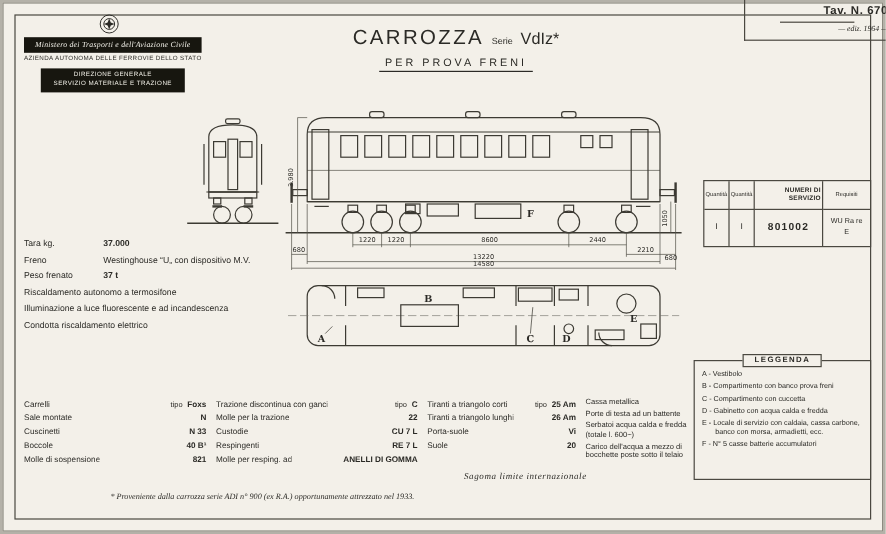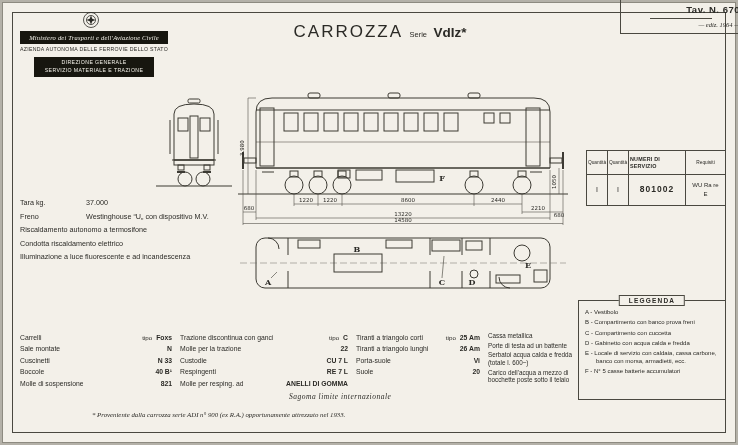--- a/index.html
+++ b/index.html
@@ -17,48 +17,48 @@
     font:italic 6.5px/13px "Liberation Serif",serif;text-align:center;letter-spacing:.2px;white-space:nowrap;overflow:hidden}
   .azienda{left:20px;top:46px;width:148px;font-size:5.2px;text-align:center;letter-spacing:.3px}
   .direzione{left:34px;top:57px;width:120px;background:#17160f;color:#f4f2ea;text-align:center;
     padding:2px 0;font-size:5.2px;line-height:1.5;letter-spacing:.4px}
   .emblem{left:82px;top:11px}
 
   
   .titleblock{left:278px;top:22px;width:204px;text-align:center}
   .t-main{font-size:17px;letter-spacing:2px}
   .t-serie{font-size:7.5px;margin:0 2px}
-  .t-class{font-size:13.5px;font-weight:700}
+  .t-class{font-size:13.5px;font-weight:400}
   .t2{margin-top:5px;font-size:9px;letter-spacing:2.5px;display:inline-block;
     border-bottom:1px solid #2b2a26;padding:0 5px 2px}
 
   
   .tavbox{left:620px;top:0;width:120px;height:34px;box-sizing:border-box;
     border-left:1.2px solid #4a4840;border-bottom:1.2px solid #4a4840;text-align:right;padding-top:4px}
   .tav{font-size:9.5px;font-weight:700;letter-spacing:.5px}
   .tavline{width:62px;border-top:1px solid #4a4840;margin:3px auto 2px}
   .ediz{font:italic 6.5px "Liberation Serif",serif}
 
   
   .svc{left:586px;top:150px;width:140px;box-sizing:border-box;border:1px solid #4a4840;
     display:grid;grid-template-columns:21px 21px 57px 1fr;grid-template-rows:24px 30px}
   .sc{border-right:1px solid #4a4840;border-bottom:1px solid #4a4840;
-    display:flex;align-items:center;justify-content:center;text-align:left;
+    display:flex;align-items:center;justify-content:center;text-align:right;
     padding:1px;overflow:hidden;font-size:4.8px;line-height:1.15}
   .sc.nr{border-right:none}.sc.nb{border-bottom:none}
   .sc.hb{font-size:5.4px;font-weight:700;letter-spacing:.2px}
   .sc.v{font-size:7px}
   .sc.num{font-size:8.5px;font-weight:700;letter-spacing:1px}
   .sc.req{flex-direction:column;font-size:6px;line-height:1.5}
 
   
   .specs{left:20px;top:196px;width:222px;font-size:7.2px}
   .spec{height:13.5px;line-height:13.5px;white-space:nowrap}
   .sl.w{display:inline-block;width:66px}
-  .b{font-weight:400}
+  .b{font-weight:700}
 
   
   .equip{font-size:6.8px;line-height:11.4px}
   .e1{left:20px;top:332px;width:152px}
   .e2{left:180px;top:332px;width:168px}
   .e3{left:356px;top:332px;width:124px}
   .e4{left:488px;top:332px;width:86px;font-size:6.3px;line-height:1.22}
   .erow{display:flex;justify-content:space-between}
   .el{white-space:nowrap;overflow:hidden}
   .er{white-space:nowrap}
@@ -68,21 +68,21 @@
 
   
   .legend{left:578px;top:300px;width:148px;height:100px;box-sizing:border-box;
     border:1.2px solid #4a4840;padding:8px 5px 3px 6px}
   .ltitle{position:absolute;top:-6px;left:50%;transform:translateX(-50%);
     background:#f3f0e9;border:1px solid #4a4840;padding:1px 9px;font-size:6.5px;
     font-weight:700;letter-spacing:1.2px;white-space:nowrap}
   .litem{font-size:6px;line-height:1.3;margin-bottom:2.5px;padding-left:11px;text-indent:-11px}
 
   
-  .sagoma{left:289px;top:392px;width:200px;text-align:left;
+  .sagoma{left:289px;top:392px;width:200px;text-align:right;
     font:italic 7.5px "Liberation Serif",serif;letter-spacing:.5px}
   .footnote{left:92px;top:411px;width:340px;font:italic 6.8px "Liberation Serif",serif}
 
   
   .endview{left:150px;top:98px}
   .sideview{left:238px;top:86px}
   .planview{left:238px;top:228px}
   svg{overflow:visible}
   svg text{font-family:"DejaVu Sans",sans-serif;fill:#2b2a26}
   .dt{font-size:5.5px;text-anchor:middle}
@@ -107,20 +107,21 @@
   <div>DIREZIONE GENERALE</div>
   <div>SERVIZIO MATERIALE E TRAZIONE</div>
 </div>
 
 <div class="abs titleblock">
   <div>
     <span class="t-main">CARROZZA</span>
     <span class="t-serie">Serie</span>
     <span class="t-class">VdIz*</span>
   </div>
+  <div class="t2">PER PROVA FRENI</div>
 </div>
 
 <div class="abs tavbox">
   <div class="tav">Tav. N. 670</div>
   <div class="tavline"></div>
   <div class="ediz">— ediz. 1964 —</div>
 </div>
 
 <div class="abs svc">
   <div class="sc">Quantità</div>
@@ -268,23 +269,24 @@
     <text class="lt" x="119" y="24">B</text>
     <text class="lt" x="204" y="57">C</text>
     <text class="lt" x="234" y="57">D</text>
     <text class="lt" x="290" y="40">E</text>
   </g>
 </svg>
 
 <div class="abs specs">
   <div class="spec"><span class="sl w">Tara kg.</span><span class="sv b">37.000</span></div>
   <div class="spec"><span class="sl w">Freno</span><span class="sv">Westinghouse “U„ con dispositivo M.V.</span></div>
+  <div class="spec"><span class="sl w">Peso frenato</span><span class="sv b">37 t</span></div>
   <div class="spec"><span class="sl">Riscaldamento autonomo a termosifone</span></div>
+  <div class="spec"><span class="sl">Illuminazione a luce fluorescente e ad incandescenza</span></div>
   <div class="spec"><span class="sl">Condotta riscaldamento elettrico</span></div>
-  <div class="spec"><span class="sl">Illuminazione a luce fluorescente e ad incandescenza</span></div>
 </div>
 
 <div class="abs equip e1">
   <div class="erow">
       <span class="el">Carrelli</span>
       <span class="er"><span class="em">tipo</span><span class="ev">Foxs</span></span>
     </div>
   <div class="erow">
       <span class="el">Sale montate</span>
       <span class="er"><span class="ev">N</span></span>

